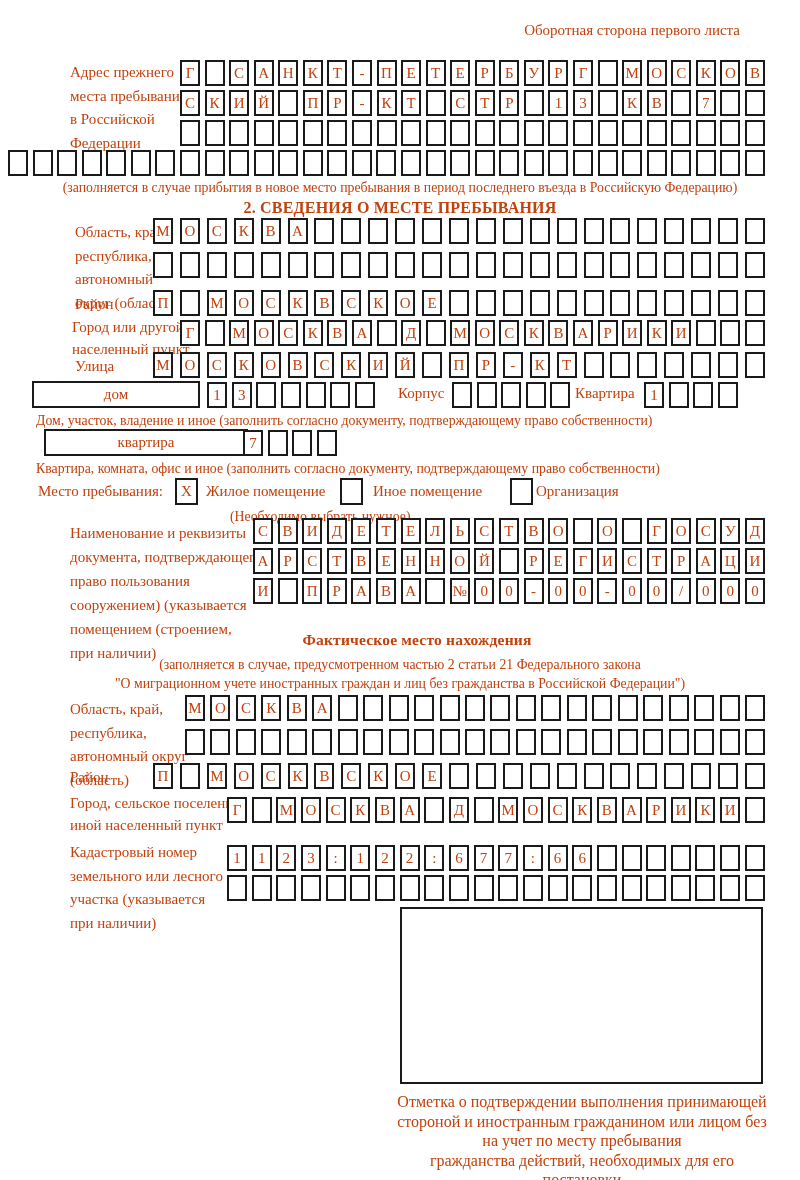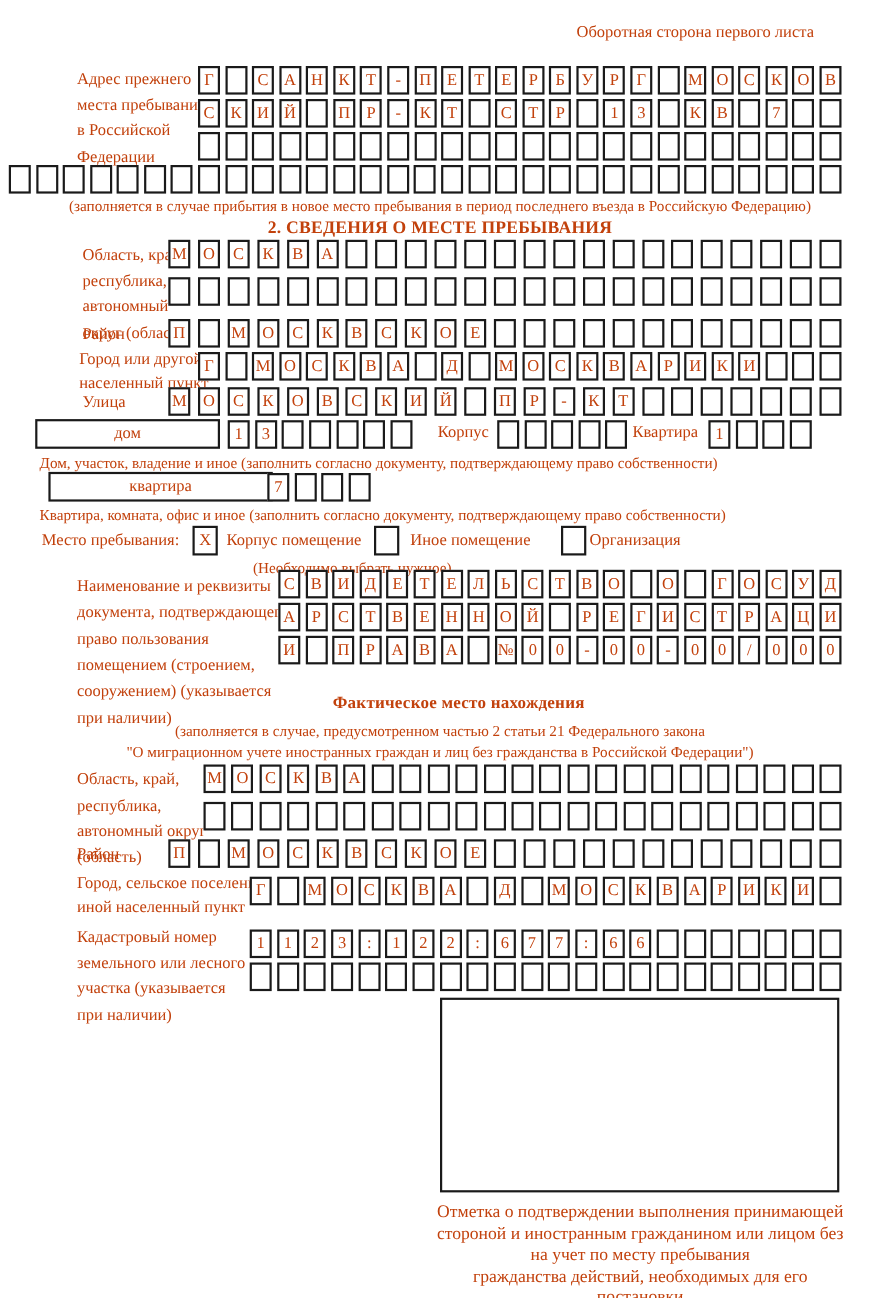--- a/index.html
+++ b/index.html
@@ -333,33 +333,33 @@
   <div class="abs cells" style="left:243px;top:430px;width:94px;">
       <div class="cell">7</div>
       <div class="cell"></div>
       <div class="cell"></div>
       <div class="cell"></div>
     </div>
   <div class="abs note" style="left:36px;top:461px;">Квартира, комната, офис и иное (заполнить согласно документу, подтверждающему право собственности)</div>
 
   <div class="abs inline-lbl" style="left:38px;top:483px;">Место пребывания:</div>
   <div class="abs checkbox" style="left:175px;top:478px;">X</div>
-  <div class="abs inline-lbl" style="left:206px;top:483px;">Корпус помещение</div>
+  <div class="abs inline-lbl" style="left:206px;top:483px;">Жилое помещение</div>
   <div class="abs checkbox" style="left:340px;top:478px;"></div>
   <div class="abs inline-lbl" style="left:373px;top:483px;">Иное помещение</div>
   <div class="abs checkbox" style="left:510px;top:478px;"></div>
   <div class="abs inline-lbl" style="left:536px;top:483px;">Организация</div>
   <div class="abs note" style="left:230px;top:509px;">(Необходимо выбрать нужное)</div>
 
   <div class="abs lbl" style="left:70px;top:521px;line-height:24px;">
       <div>Наименование и реквизиты</div>
       <div>документа, подтверждающего</div>
       <div>право пользования</div>
+      <div>сооружением) (указывается</div>
       <div>помещением (строением,</div>
-      <div>сооружением) (указывается</div>
       <div>при наличии)</div>
     </div>
   <div class="abs cells" style="left:253px;top:518px;width:512px;">
       <div class="cell">С</div>
       <div class="cell">В</div>
       <div class="cell">И</div>
       <div class="cell">Д</div>
       <div class="cell">Е</div>
       <div class="cell">Т</div>
       <div class="cell">Е</div>

